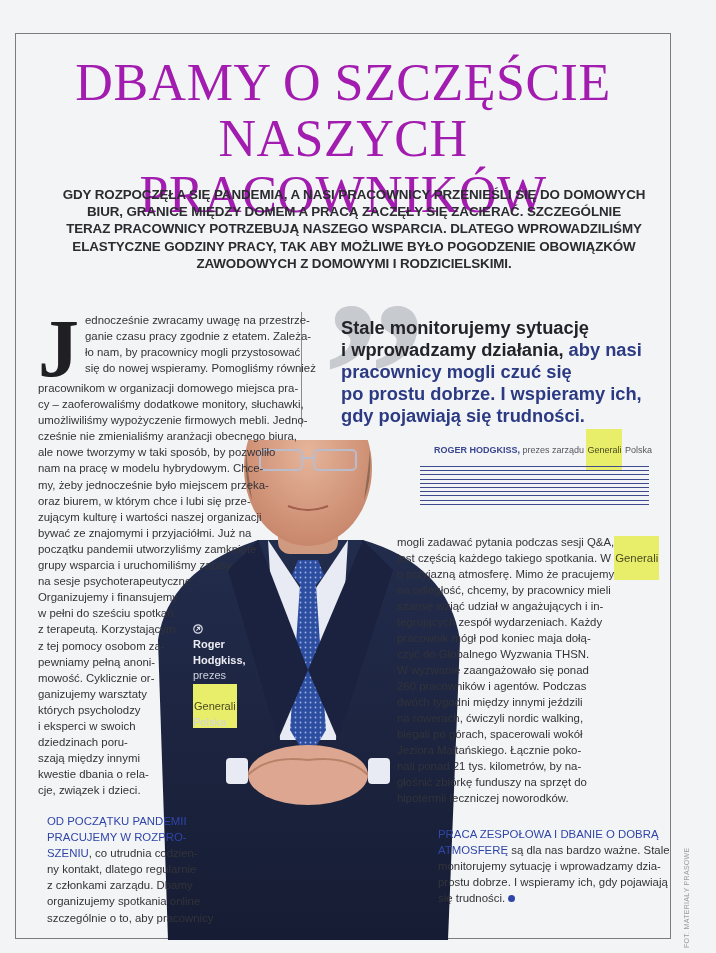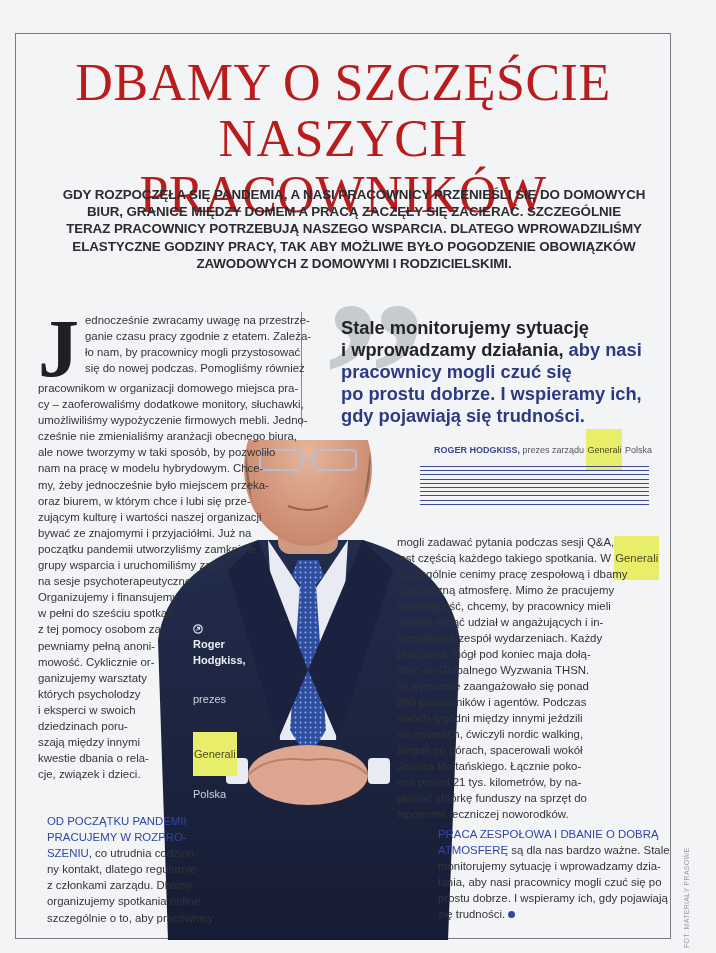--- a/index.html
+++ b/index.html
@@ -9,21 +9,21 @@
     font-family: "Liberation Sans", sans-serif;
     color: #2a2a2e;
   }
   .frame {
     position: absolute; left: 15px; top: 33px; width: 656px; height: 906px;
     border: 1.5px solid #7b7b80; box-sizing: border-box;
   }
   .title {
     position: absolute; left: 15px; width: 656px; top: 55px;
     text-align: center; font-family: "Liberation Serif", "DejaVu Serif", serif;
-    font-size: 52px; line-height: 56px; color: #b91c1c; letter-spacing: 0.5px;
+    font-size: 52px; line-height: 56px; color: #a21caf; letter-spacing: 0.5px;
     margin: 0; font-weight: normal;
   }
   .title span { display: block; }
   .lead {
     position: absolute; left: 54px; width: 600px; top: 186px;
     text-align: center; font-weight: bold; font-size: 13.4px; line-height: 17.2px;
     color: #2b2b30; margin: 0; letter-spacing: -0.1px;
   }
   .col-left {
     position: absolute; left: 38px; top: 312px; width: 252px;
@@ -73,21 +73,21 @@
     font-size: 11.4px; line-height: 16.1px; color: #333338;
   }
   .right-bottom .line { display: block; white-space: nowrap; }
   .end-dot { display: inline-block; width: 7px; height: 7px; border-radius: 50%; background: #2f45a8; margin-left: 3px; vertical-align: 0px; }
   .photo { position: absolute; left: 148px; top: 440px; width: 320px; height: 500px; }
   .caption {
     position: absolute; left: 193px; top: 624px; width: 70px;
     font-size: 11px; line-height: 15.5px; color: #d8dbe6;
   }
   .caption .name { font-weight: bold; color: #ecedf3; display: block; }
-  .caption .role { display: block; color: #cfd3df; margin-top: 24px; }
+  .caption .role { display: block; color: #cfd3df; }
   .caption-icon { display: block; width: 10px; height: 10px; margin-bottom: 3px; }
   .photo-credit {
     position: absolute; left: 683px; top: 948px; transform-origin: 0 0; transform: rotate(-90deg);
     font-size: 7px; color: #9a9ca2; letter-spacing: 0.3px; white-space: nowrap;
   }
 </style>
 </head>
 <body>
 
 <div class="frame"></div>
@@ -163,36 +163,37 @@
 </div>
 
 <div class="divider-v"></div>
 
 <div class="col-left">
   <span class="dropcap">J</span>
   <div id="left-lines">
       <span class="line" style="display: block;">ednocześnie zwracamy uwagę na przestrze-</span>
       <span class="line" style="display: block;">ganie czasu pracy zgodnie z etatem. Zależa-</span>
       <span class="line" style="display: block;">ło nam, by pracownicy mogli przystosować</span>
-      <span class="line" style="display: block; margin-bottom: 0px;">się do nowej podczas. Pomogliśmy również</span>
+      <span class="line" style="display: block; margin-bottom: 0px;">się do nowej wspieramy. Pomogliśmy również</span>
       <span class="line" style="clear: both;">pracownikom w organizacji domowego miejsca pra-</span>
       <span class="line">cy – zaoferowaliśmy dodatkowe monitory, słuchawki,</span>
       <span class="line">umożliwiliśmy wypożyczenie firmowych mebli. Jedno-</span>
       <span class="line">cześnie nie zmienialiśmy aranżacji obecnego biura,</span>
       <span class="line">ale nowe tworzymy w taki sposób, by pozwoliło</span>
       <span class="line">nam na pracę w modelu hybrydowym. Chce-</span>
       <span class="line">my, żeby jednocześnie było miejscem przeka-</span>
       <span class="line">oraz biurem, w którym chce i lubi się prze-</span>
       <span class="line">zującym kulturę i wartości naszej organizacji</span>
       <span class="line">bywać ze znajomymi i przyjaciółmi. Już na</span>
       <span class="line">początku pandemii utworzyliśmy zamknięte</span>
       <span class="line">grupy wsparcia i uruchomiliśmy zapisy</span>
       <span class="line">na sesje psychoterapeutyczne.</span>
       <span class="line">Organizujemy i finansujemy</span>
       <span class="line">w pełni do sześciu spotkań</span>
+      <span class="line">z terapeutą. Korzystającym</span>
       <span class="line">z tej pomocy osobom za-</span>
       <span class="line">pewniamy pełną anoni-</span>
       <span class="line">mowość. Cyklicznie or-</span>
       <span class="line">ganizujemy warsztaty</span>
       <span class="line">których psycholodzy</span>
       <span class="line">i eksperci w swoich</span>
       <span class="line">dziedzinach poru-</span>
       <span class="line">szają między innymi</span>
       <span class="line">kwestie dbania o rela-</span>
       <span class="line">cje, związek i dzieci.</span>
@@ -220,21 +221,20 @@
     <div></div>
     <div></div>
     <div></div>
     <div></div>
 </div>
 
 <div class="col-right">
   <span class="line">mogli zadawać pytania podczas sesji Q&amp;A, która</span>
   <span class="line"><span>jest częścią każdego takiego spotkania. W </span><span class="hl">Generali</span></span>
   <div id="right-lines">
-      <span class="line">szczególnie cenimy pracę zespołową i dbamy</span>
       <span class="line">o przyjazną atmosferę. Mimo że pracujemy</span>
       <span class="line">na odległość, chcemy, by pracownicy mieli</span>
       <span class="line">szansę wziąć udział w angażujących i in-</span>
       <span class="line">tegrujących zespół wydarzeniach. Każdy</span>
       <span class="line">pracownik mógł pod koniec maja dołą-</span>
       <span class="line">czyć do Globalnego Wyzwania THSN.</span>
       <span class="line">W wyzwanie zaangażowało się ponad</span>
       <span class="line">260 pracowników i agentów. Podczas</span>
       <span class="line">dwóch tygodni między innymi jeździli</span>
       <span class="line">na rowerach, ćwiczyli nordic walking,</span>
@@ -253,18 +253,17 @@
   <span class="line">ny kontakt, dlatego regularnie</span>
   <span class="line">z członkami zarządu. Dbamy</span>
   <span class="line">organizujemy spotkania online</span>
   <span class="line">szczególnie o to, aby pracownicy</span>
 </div>
 
 <div class="right-bottom">
   <span class="line blue-head">PRACA ZESPOŁOWA I DBANIE O DOBRĄ</span>
   <span class="line"><span class="blue-head">ATMOSFERĘ</span><span> są dla nas bardzo ważne. Stale</span></span>
   <span class="line">monitorujemy sytuację i wprowadzamy dzia-</span>
-  <span class="line">łania, aby nasi pracownicy mogli czuć się po</span>
   <span class="line">prostu dobrze. I wspieramy ich, gdy pojawiają</span>
   <span class="line"><span>się trudności.</span><span class="end-dot"></span></span>
 </div>
 
 <div class="photo-credit">FOT. MATERIAŁY PRASOWE</div>
 
 </body></html>

